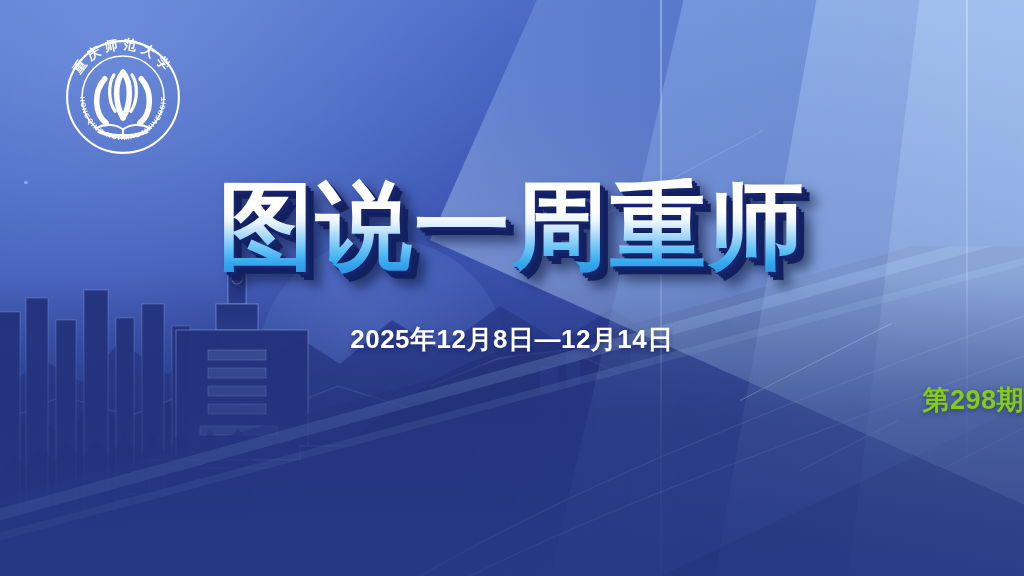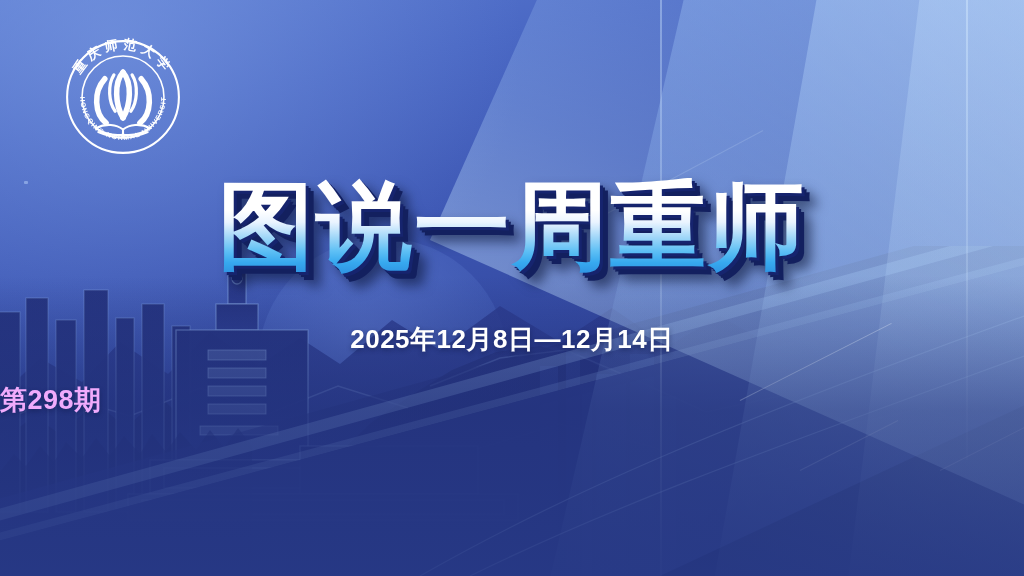--- a/index.html
+++ b/index.html
@@ -130,22 +130,22 @@
     position:absolute;left:0;right:0;top:322px;
     text-align:center;
     color:#ffffff;
     font-size:26px;
     font-weight:700;
     letter-spacing:.5px;
     text-shadow:0 2px 5px rgba(10,20,60,.45);
   }
   .sub-issue{
     position:absolute;left:0;right:0;top:382px;
-    text-align:left;
-    color:#f0abfc;
+    text-align:right;
+    color:#84cc16;
     font-size:27px;
     font-weight:700;
     letter-spacing:.5px;
     text-shadow:0 2px 5px rgba(10,20,60,.45);
   }
 
   .speck{
     position:absolute;left:24px;top:181px;width:4px;height:3px;
     background:rgba(175,200,245,.55);border-radius:1px;
   }

